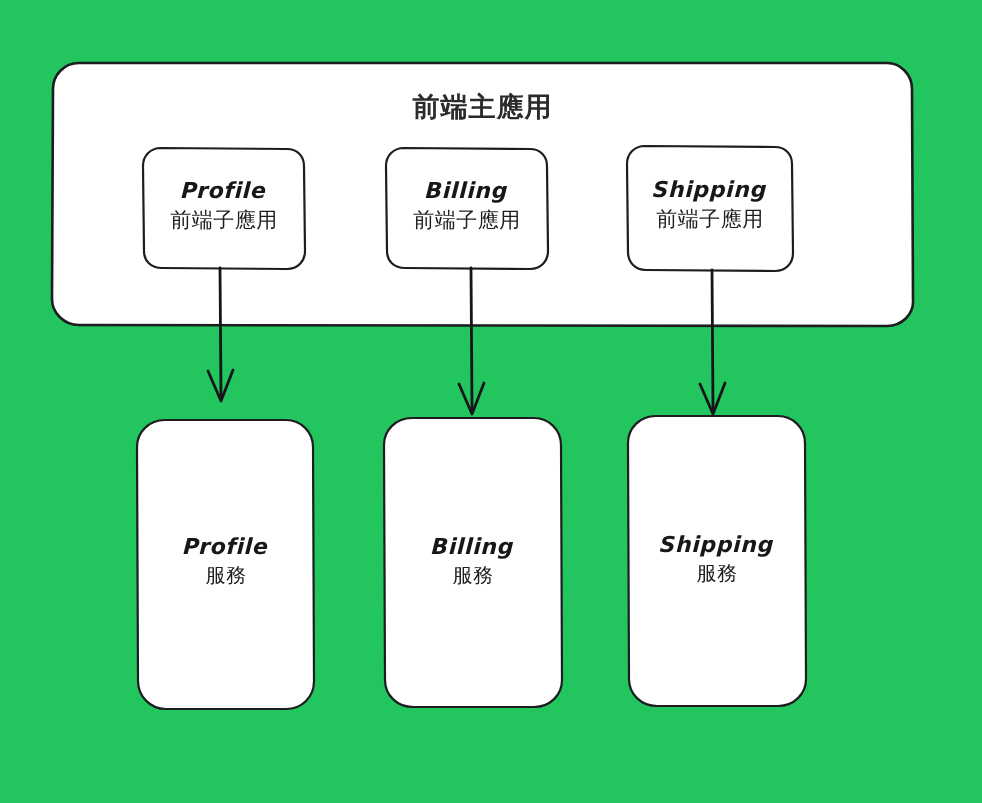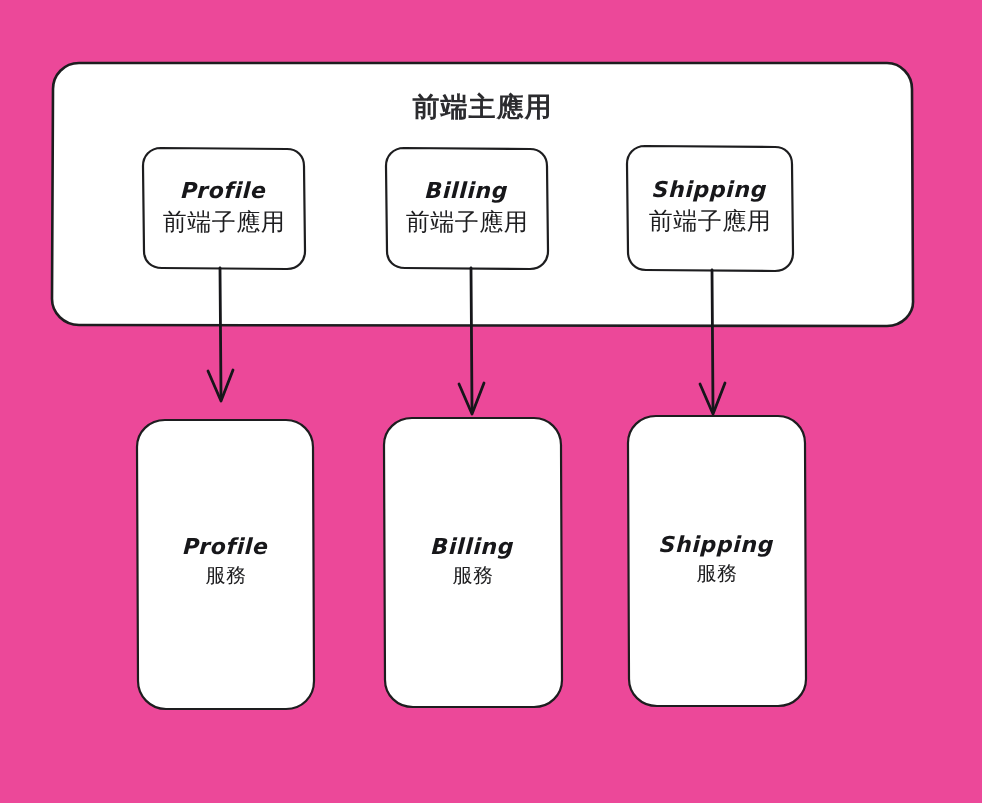--- a/index.html
+++ b/index.html
@@ -10,21 +10,21 @@
   body {
     width: 982px;
     height: 803px;
     font-family: "DejaVu Sans", sans-serif;
     overflow: hidden;
   }
   #diagram-root {
     position: relative;
     width: 982px;
     height: 803px;
-    background: #ec4899;
+    background: #22c55e;
   }
   svg.canvas {
     position: absolute;
     left: 0;
     top: 0;
     width: 982px;
     height: 803px;
   }
   .shape-stroke {
     fill: #ffffff;
@@ -77,21 +77,21 @@
     font-size: 22px;
     font-weight: 600;
     font-style: italic;
     letter-spacing: 0.6px;
     color: #17171a;
     transform: skewX(-3deg);
     display: block;
   }
   .label-cjk {
     font-family: "DejaVu Sans", sans-serif;
-    font-size: 24px;
+    font-size: 21px;
     font-weight: 500;
     letter-spacing: 0.5px;
     color: #1d1d1f;
     display: block;
     margin-top: 2px;
   }
   .service-label .label-latin { font-size: 22px; }
   .service-label .label-cjk { font-size: 20px; }
 </style>
 </head>

